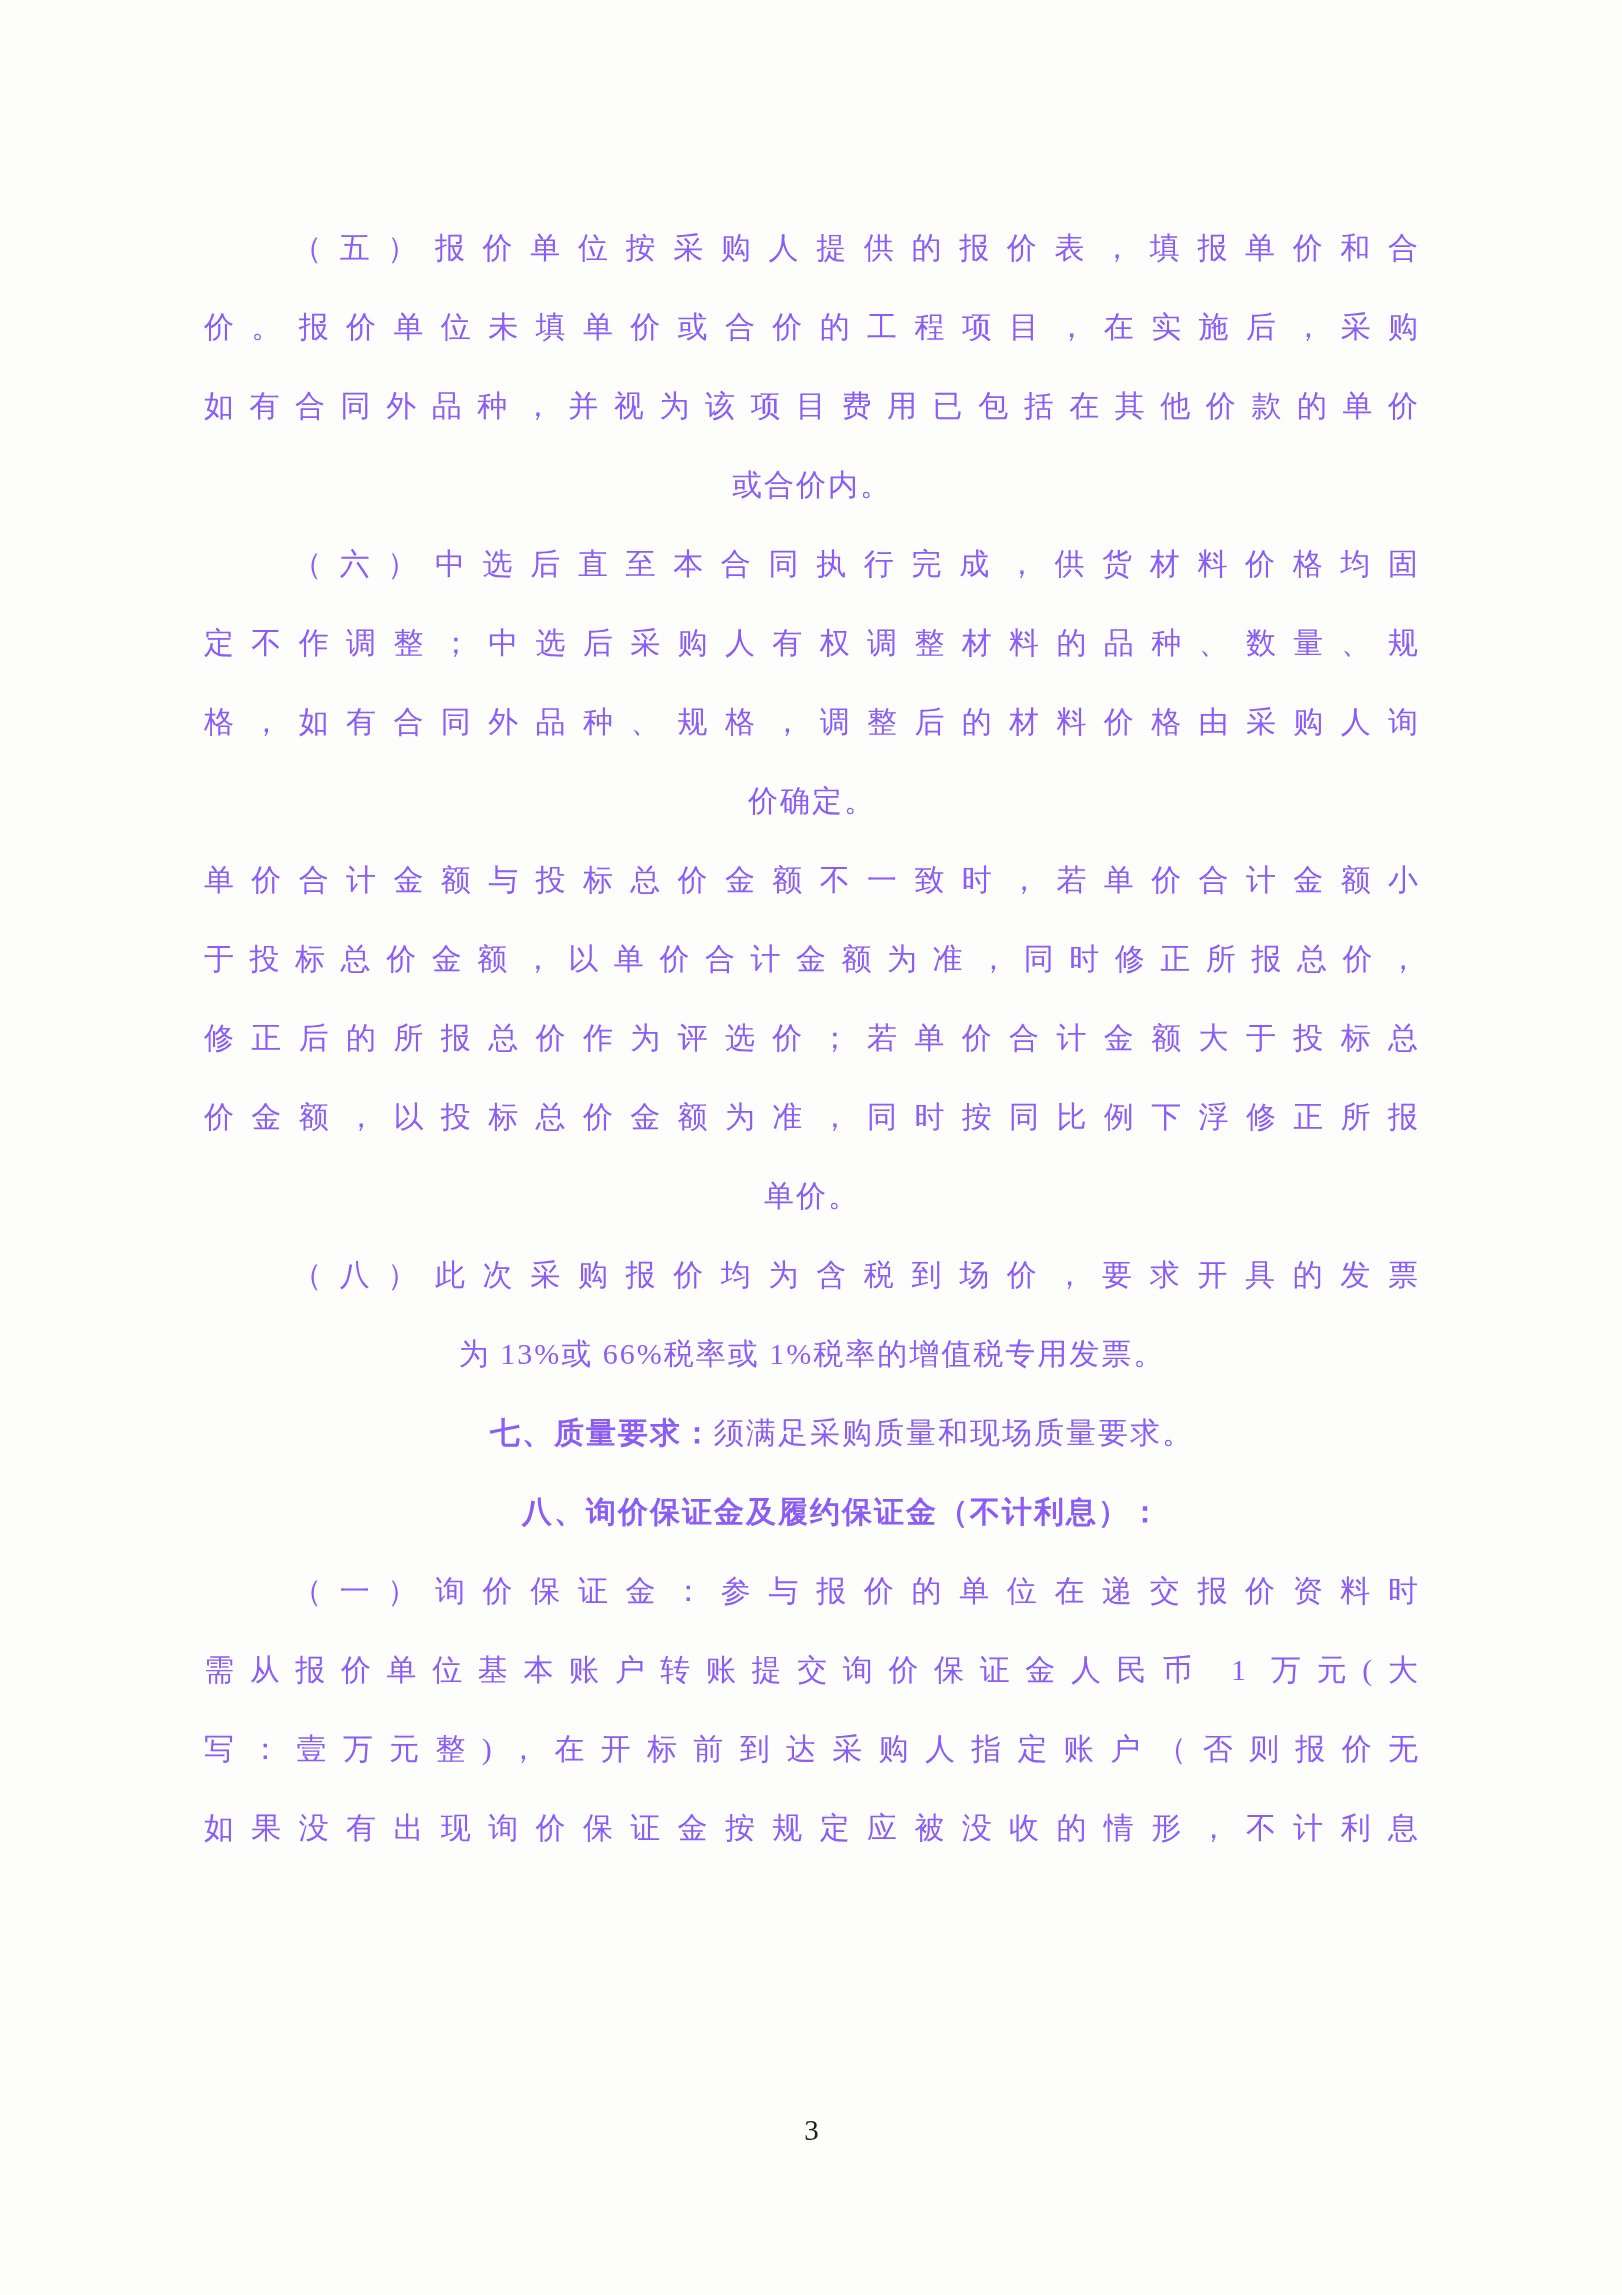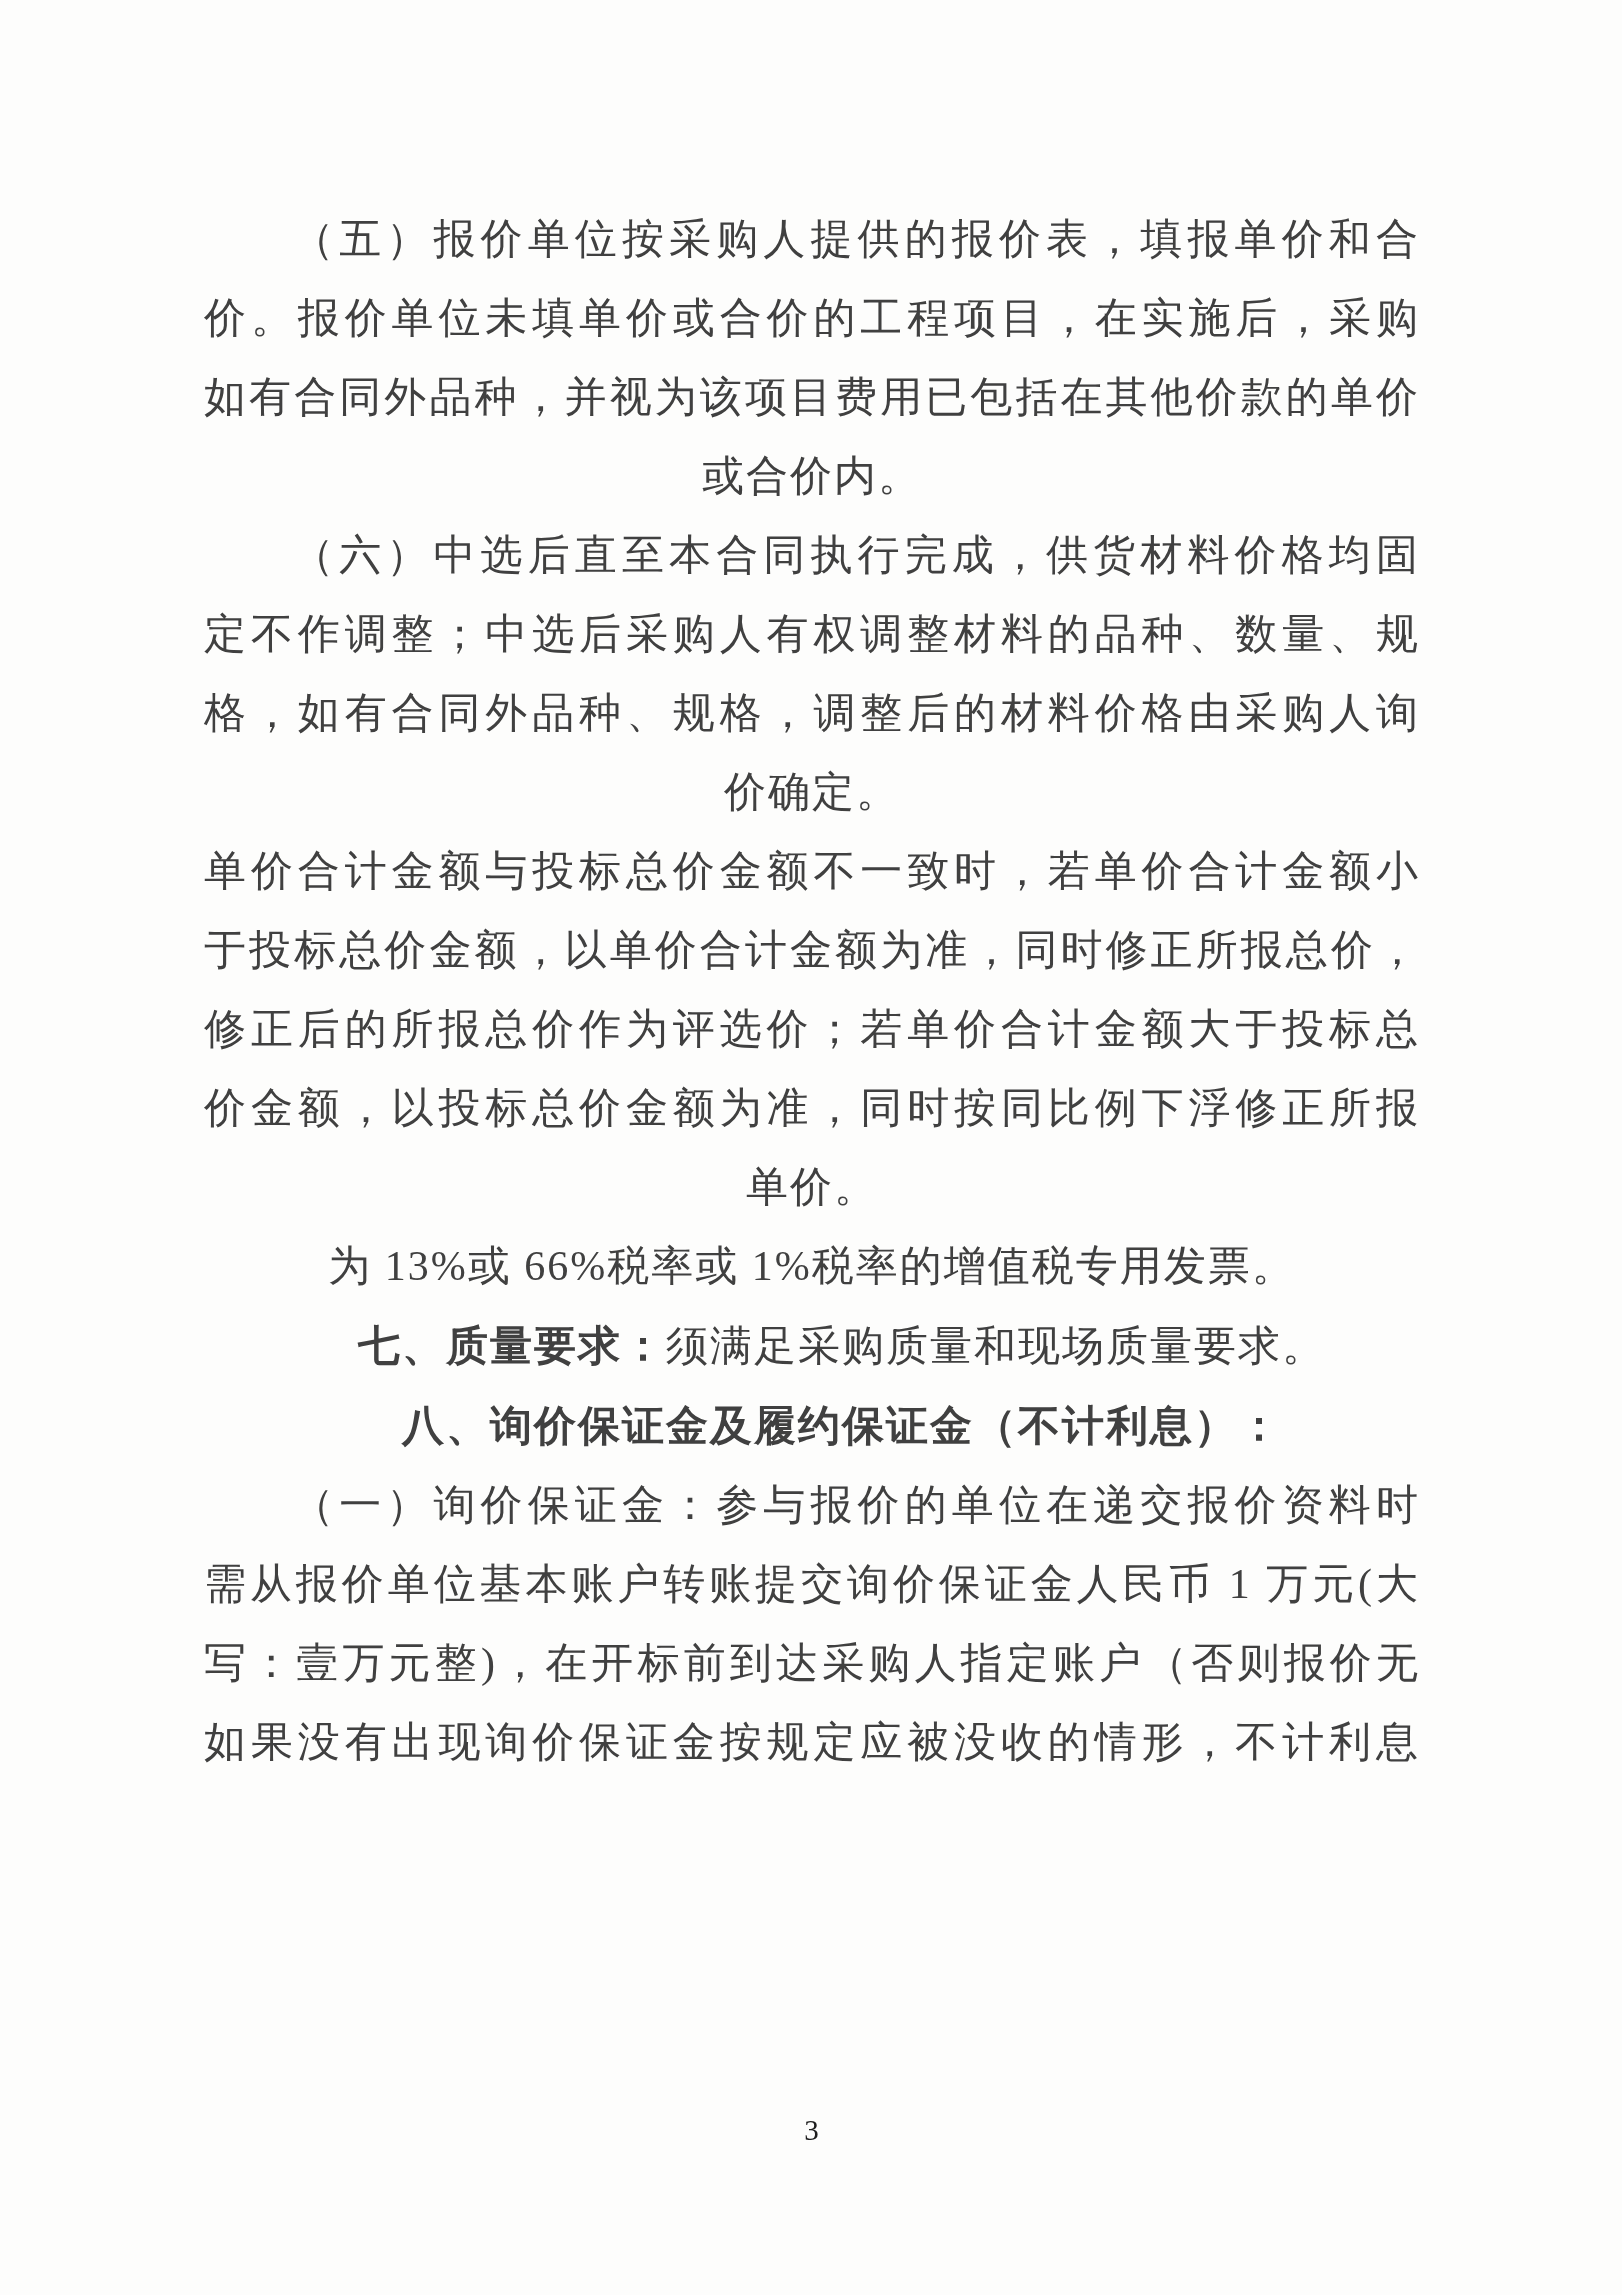--- a/index.html
+++ b/index.html
@@ -11,24 +11,24 @@
     position: relative;
     width: 1623px;
     height: 2295px;
     background: #fdfdfc;
     overflow: hidden;
     font-family: "Liberation Serif", "DejaVu Serif", serif;
   }
   .text-block {
     position: absolute;
     left: 204px;
-    top: 200px;
+    top: 208px;
     width: 1216px;
-    color: #404040;
-    font-size: 42px;
+    color: #8b5cf6;
+    font-size: 30px;
     line-height: 79px;
     letter-spacing: 2px;
   }
   .line {
     min-height: 79px;
     text-align: center;
     text-justify: inter-character;
   }
   .line.justify {
     text-align: justify;
@@ -63,20 +63,21 @@
       <div class="line"><span>或合价内。</span></div>
       <div class="line justify indent-para"><span>（六）中选后直至本合同执行完成，供货材料价格均固</span></div>
       <div class="line justify"><span>定不作调整；中选后采购人有权调整材料的品种、数量、规</span></div>
       <div class="line justify"><span>格，如有合同外品种、规格，调整后的材料价格由采购人询</span></div>
       <div class="line"><span>价确定。</span></div>
       <div class="line justify"><span>单价合计金额与投标总价金额不一致时，若单价合计金额小</span></div>
       <div class="line justify"><span>于投标总价金额，以单价合计金额为准，同时修正所报总价，</span></div>
       <div class="line justify"><span>修正后的所报总价作为评选价；若单价合计金额大于投标总</span></div>
       <div class="line justify"><span>价金额，以投标总价金额为准，同时按同比例下浮修正所报</span></div>
       <div class="line"><span>单价。</span></div>
+      <div class="line justify indent-para"><span>（八）此次采购报价均为含税到场价，要求开具的发票</span></div>
       <div class="line"><span>为 13%或 66%税率或 1%税率的增值税专用发票。</span></div>
       <div class="line indent-header"><span class="run-bold">七、质量要求：</span><span>须满足采购质量和现场质量要求。</span></div>
       <div class="line indent-header"><span class="run-bold">八、询价保证金及履约保证金（不计利息）：</span></div>
       <div class="line justify indent-para"><span>（一）询价保证金：参与报价的单位在递交报价资料时</span></div>
       <div class="line justify"><span>需从报价单位基本账户转账提交询价保证金人民币 1 万元(大</span></div>
       <div class="line justify"><span>写：壹万元整)，在开标前到达采购人指定账户（否则报价无</span></div>
       <div class="line justify"><span>如果没有出现询价保证金按规定应被没收的情形，不计利息</span></div>
     </div>
   <div class="page-number">3</div>
 </div>

